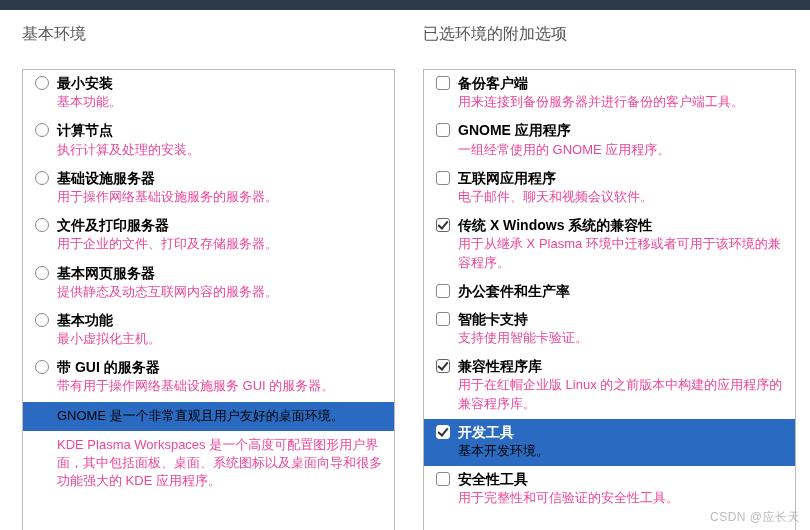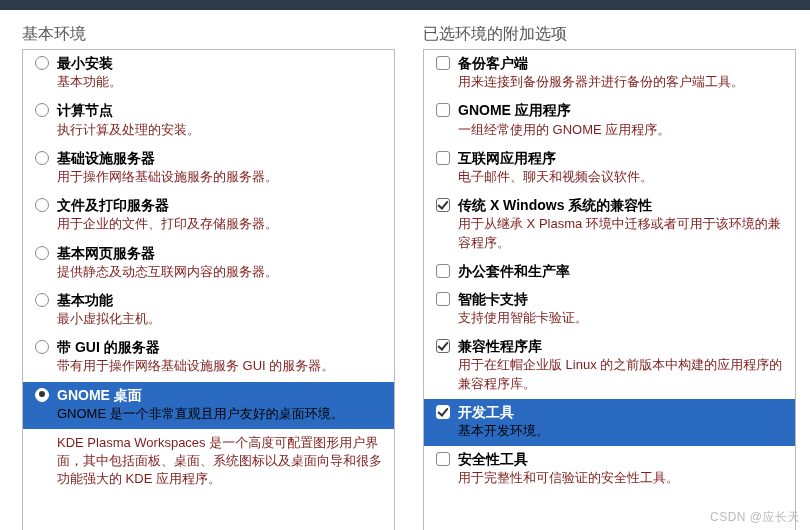--- a/index.html
+++ b/index.html
@@ -1,37 +1,37 @@
 <!DOCTYPE html>
 <html><head>
 <meta charset="utf-8">
 <style>
   * { box-sizing: border-box; margin: 0; padding: 0; }
   html, body { width: 810px; height: 530px; font-family: "Microsoft YaHei", "PingFang SC", sans-serif; background: #fff; overflow: hidden; }
   .topbar { width: 100%; height: 10px; background: #2d3a4a; }
   .container { display: flex; width: 100%; height: calc(100% - 10px - 20px); padding: 0 4px; }
   .pane { flex: 1 1 50%; padding: 14px 10px 0 18px; }
-  .pane-title { font-size: 16px; color: #555; font-weight: 400; margin-bottom: 4px; }
+  .pane-title { font-size: 16px; color: #555; font-weight: 400; margin-bottom: 24px; }
   .list-box { border: 1px solid #bbb; background: #fff; height: 520px; overflow: hidden; position: relative; }
   .list-inner { padding: 0; }
   .item { padding: 4px 8px 6px 12px; border-bottom: 0; }
   .item.selected { background: #2a6ac1; color: #fff; }
   .row1 { display: flex; align-items: center; gap: 8px; }
   .control { width: 14px; height: 14px; flex: 0 0 14px; display: inline-block; border-radius: 50%; border: 1.5px solid #888; position: relative; background: #fff; }
   .control.radio.checked::after { content: ""; position: absolute; width: 6px; height: 6px; background: #333; border-radius: 50%; top: 2.5px; left: 2.5px; }
   .item.selected .control.radio { border-color: #fff; background: #fff; }
   .item.selected .control.radio.checked::after { background: #333; }
   .control.checkbox { border-radius: 3px; }
   .control.checkbox.checked { border-color: #666; }
   .control.checkbox.checked::after { content: ""; position: absolute; left: 3px; top: 0px; width: 4px; height: 8px; border: solid #333; border-width: 0 2px 2px 0; transform: rotate(40deg); }
   .item.selected .control.checkbox { background: #fff; border-color: #fff; }
   .item.selected .control.checkbox.checked::after { border-color: #333; }
   .label { font-size: 14px; font-weight: 700; color: #000; line-height: 1.3; }
   .item.selected .label { color: #fff; }
-  .desc { font-size: 13px; color: #7f1d1d; line-height: 1.4; padding-left: 22px; padding-top: 1px; }
+  .desc { font-size: 13px; color: #ec4899; line-height: 1.4; padding-left: 22px; padding-top: 1px; }
   .item.selected .desc { color: #000000; }
   .watermark { position: absolute; bottom: 4px; right: 10px; font-size: 12px; color: rgba(120,120,120,0.5); font-family: sans-serif; letter-spacing: 0.5px; margin-top: 27px; }
 </style>
 </head>
 <body>
 
 <div class="topbar"></div>
 <div class="container">
 
   <div class="pane">
@@ -81,24 +81,20 @@
             <div class="desc">最小虚拟化主机。</div>
           </div>
           <div class="item">
             <div class="row1">
               <span class="control radio"></span>
               <span class="label">带 GUI 的服务器</span>
             </div>
             <div class="desc">带有用于操作网络基础设施服务 GUI 的服务器。</div>
           </div>
           <div class="item selected">
-            <div class="row1">
-              <span class="control radio checked"></span>
-              <span class="label">GNOME 桌面</span>
-            </div>
             <div class="desc">GNOME 是一个非常直观且用户友好的桌面环境。</div>
           </div>
           <div class="item">
             <div class="desc">KDE Plasma Workspaces 是一个高度可配置图形用户界面，其中包括面板、桌面、系统图标以及桌面向导和很多功能强大的 KDE 应用程序。</div>
           </div>
         </div>
     </div>
   </div>
 
   <div class="pane">

